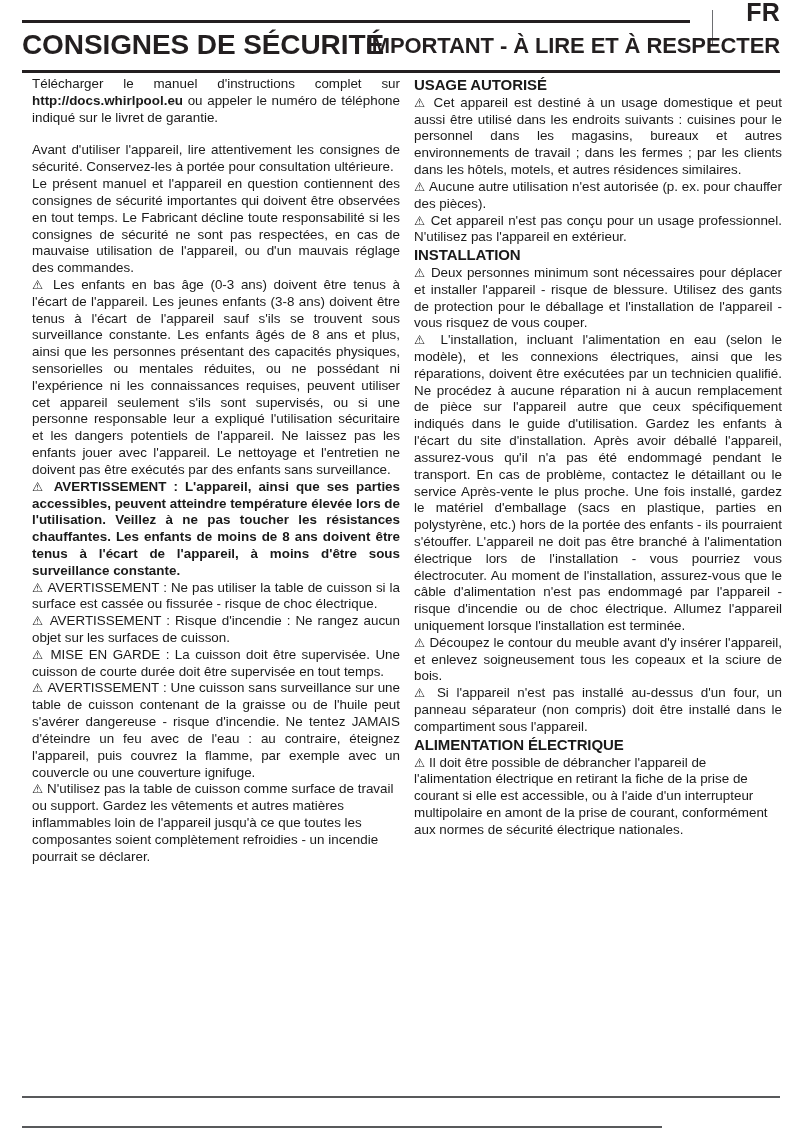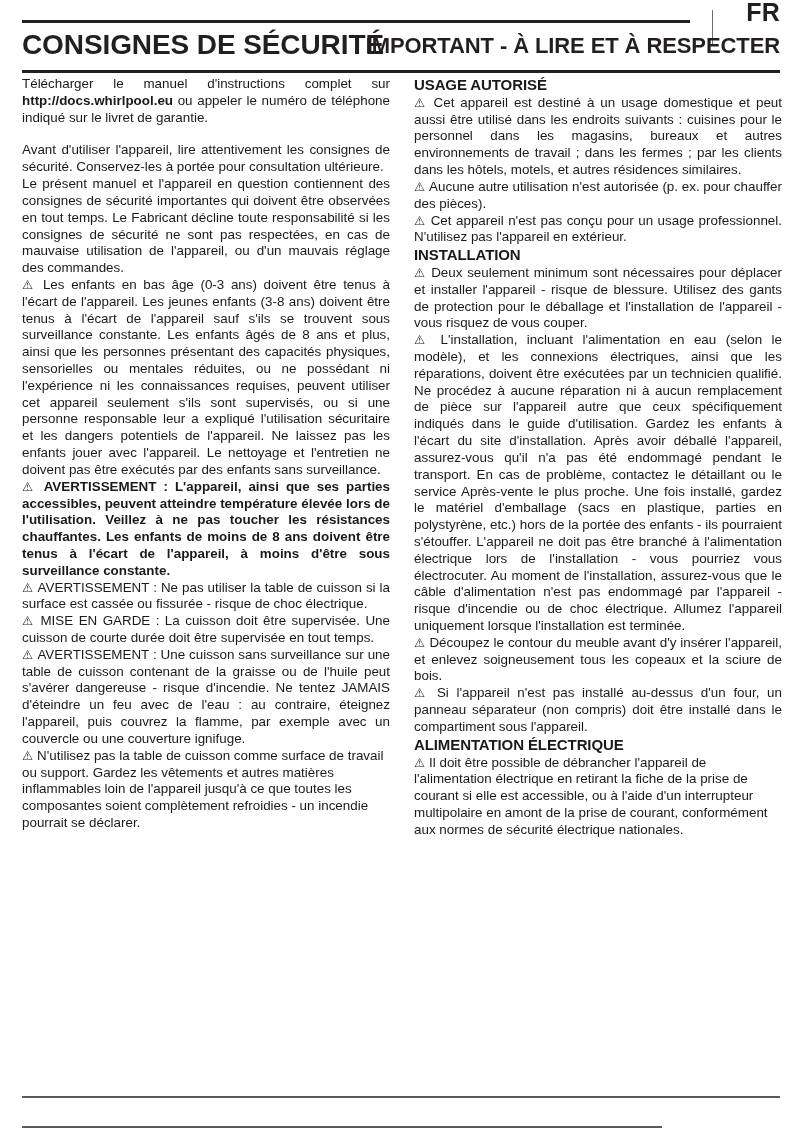--- a/index.html
+++ b/index.html
@@ -39,21 +39,21 @@
   
   .cols{position:absolute;left:22px;top:76px;width:760px;}
   .col{
     position:absolute;top:0;width:368px;
     font-size:13.4px;line-height:1.255;
     text-align:justify;
     text-justify:inter-word;
     color:#1a1a1a;
     hyphens:none;
   }
-  .col-left{left:0;}
+  .col-left{left:10px;}
   .col-right{left:392px;}
 
   p.para{margin:0;text-align:justify;}
   p.para:last-child{text-align:left;}
   .blank{height:16px;}
   .heading{font-weight:bold;font-size:15px;letter-spacing:-.1px;}
   .b{font-weight:bold;}
   .warn{font-family:"DejaVu Sans",sans-serif;font-size:12.4px;}
 
   
@@ -86,31 +86,32 @@
 
   <div class="cols">
     <div class="col col-left" id="col-left">
         <p class="para"><span>Télécharger le manuel d'instructions complet sur </span><span class="b">http://docs.whirlpool.eu</span><span> ou appeler le numéro de téléphone indiqué sur le livret de garantie.</span></p>
         <div class="blank"></div>
         <p class="para"><span>Avant d'utiliser l'appareil, lire attentivement les consignes de sécurité. Conservez-les à portée pour consultation ultérieure.</span></p>
         <p class="para"><span>Le présent manuel et l'appareil en question contiennent des consignes de sécurité importantes qui doivent être observées en tout temps. Le Fabricant décline toute responsabilité si les consignes de sécurité ne sont pas respectées, en cas de mauvaise utilisation de l'appareil, ou d'un mauvais réglage des commandes.</span></p>
         <p class="para"><span class="warn">⚠ </span><span>Les enfants en bas âge (0-3 ans) doivent être tenus à l'écart de l'appareil. Les jeunes enfants (3-8 ans) doivent être tenus à l'écart de l'appareil sauf s'ils se trouvent sous surveillance constante. Les enfants âgés de 8 ans et plus, ainsi que les personnes présentant des capacités physiques, sensorielles ou mentales réduites, ou ne possédant ni l'expérience ni les connaissances requises, peuvent utiliser cet appareil seulement s'ils sont supervisés, ou si une personne responsable leur a expliqué l'utilisation sécuritaire et les dangers potentiels de l'appareil. Ne laissez pas les enfants jouer avec l'appareil. Le nettoyage et l'entretien ne doivent pas être exécutés par des enfants sans surveillance.</span></p>
         <p class="para"><span class="warn">⚠ </span><span class="b">AVERTISSEMENT : L'appareil, ainsi que ses parties accessibles, peuvent atteindre température élevée lors de l'utilisation. Veillez à ne pas toucher les résistances chauffantes. Les enfants de moins de 8 ans doivent être tenus à l'écart de l'appareil, à moins d'être sous surveillance constante.</span></p>
         <p class="para"><span class="warn">⚠ </span><span>AVERTISSEMENT : Ne pas utiliser la table de cuisson si la surface est cassée ou fissurée - risque de choc électrique.</span></p>
+        <p class="para"><span class="warn">⚠ </span><span>AVERTISSEMENT : Risque d'incendie : Ne rangez aucun objet sur les surfaces de cuisson.</span></p>
         <p class="para"><span class="warn">⚠ </span><span>MISE EN GARDE : La cuisson doit être supervisée. Une cuisson de courte durée doit être supervisée en tout temps.</span></p>
         <p class="para"><span class="warn">⚠ </span><span>AVERTISSEMENT : Une cuisson sans surveillance sur une table de cuisson contenant de la graisse ou de l'huile peut s'avérer dangereuse - risque d'incendie. Ne tentez JAMAIS d'éteindre un feu avec de l'eau : au contraire, éteignez l'appareil, puis couvrez la flamme, par exemple avec un couvercle ou une couverture ignifuge.</span></p>
         <p class="para"><span class="warn">⚠ </span><span>N'utilisez pas la table de cuisson comme surface de travail ou support. Gardez les vêtements et autres matières inflammables loin de l'appareil jusqu'à ce que toutes les composantes soient complètement refroidies - un incendie pourrait se déclarer.</span></p>
       </div>
     <div class="col col-right" id="col-right">
         <p class="para heading"><span>USAGE AUTORISÉ</span></p>
         <p class="para"><span class="warn">⚠ </span><span>Cet appareil est destiné à un usage domestique et peut aussi être utilisé dans les endroits suivants : cuisines pour le personnel dans les magasins, bureaux et autres environnements de travail ; dans les fermes ; par les clients dans les hôtels, motels, et autres résidences similaires.</span></p>
         <p class="para"><span class="warn">⚠ </span><span>Aucune autre utilisation n'est autorisée (p. ex. pour chauffer des pièces).</span></p>
         <p class="para"><span class="warn">⚠ </span><span>Cet appareil n'est pas conçu pour un usage professionnel. N'utilisez pas l'appareil en extérieur.</span></p>
         <p class="para heading"><span>INSTALLATION</span></p>
-        <p class="para"><span class="warn">⚠ </span><span>Deux seulement minimum sont nécessaires pour déplacer et installer l'appareil - risque de blessure. Utilisez des gants de protection pour le déballage et l'installation de l'appareil - vous risquez de vous couper.</span></p>
+        <p class="para"><span class="warn">⚠ </span><span>Deux personnes minimum sont nécessaires pour déplacer et installer l'appareil - risque de blessure. Utilisez des gants de protection pour le déballage et l'installation de l'appareil - vous risquez de vous couper.</span></p>
         <p class="para"><span class="warn">⚠ </span><span>L'installation, incluant l'alimentation en eau (selon le modèle), et les connexions électriques, ainsi que les réparations, doivent être exécutées par un technicien qualifié. Ne procédez à aucune réparation ni à aucun remplacement de pièce sur l'appareil autre que ceux spécifiquement indiqués dans le guide d'utilisation. Gardez les enfants à l'écart du site d'installation. Après avoir déballé l'appareil, assurez-vous qu'il n'a pas été endommagé pendant le transport. En cas de problème, contactez le détaillant ou le service Après-vente le plus proche. Une fois installé, gardez le matériel d'emballage (sacs en plastique, parties en polystyrène, etc.) hors de la portée des enfants - ils pourraient s'étouffer. L'appareil ne doit pas être branché à l'alimentation électrique lors de l'installation - vous pourriez vous électrocuter. Au moment de l'installation, assurez-vous que le câble d'alimentation n'est pas endommagé par l'appareil - risque d'incendie ou de choc électrique. Allumez l'appareil uniquement lorsque l'installation est terminée.</span></p>
         <p class="para"><span class="warn">⚠ </span><span>Découpez le contour du meuble avant d'y insérer l'appareil, et enlevez soigneusement tous les copeaux et la sciure de bois.</span></p>
         <p class="para"><span class="warn">⚠ </span><span>Si l'appareil n'est pas installé au-dessus d'un four, un panneau séparateur (non compris) doit être installé dans le compartiment sous l'appareil.</span></p>
         <p class="para heading"><span>ALIMENTATION ÉLECTRIQUE</span></p>
         <p class="para"><span class="warn">⚠ </span><span>Il doit être possible de débrancher l'appareil de l'alimentation électrique en retirant la fiche de la prise de courant si elle est accessible, ou à l'aide d'un interrupteur multipolaire en amont de la prise de courant, conformément aux normes de sécurité électrique nationales.</span></p>
       </div>
   </div>
 
   <div class="footer-rule-1"></div>
   <div class="footer-rule-2"></div>

